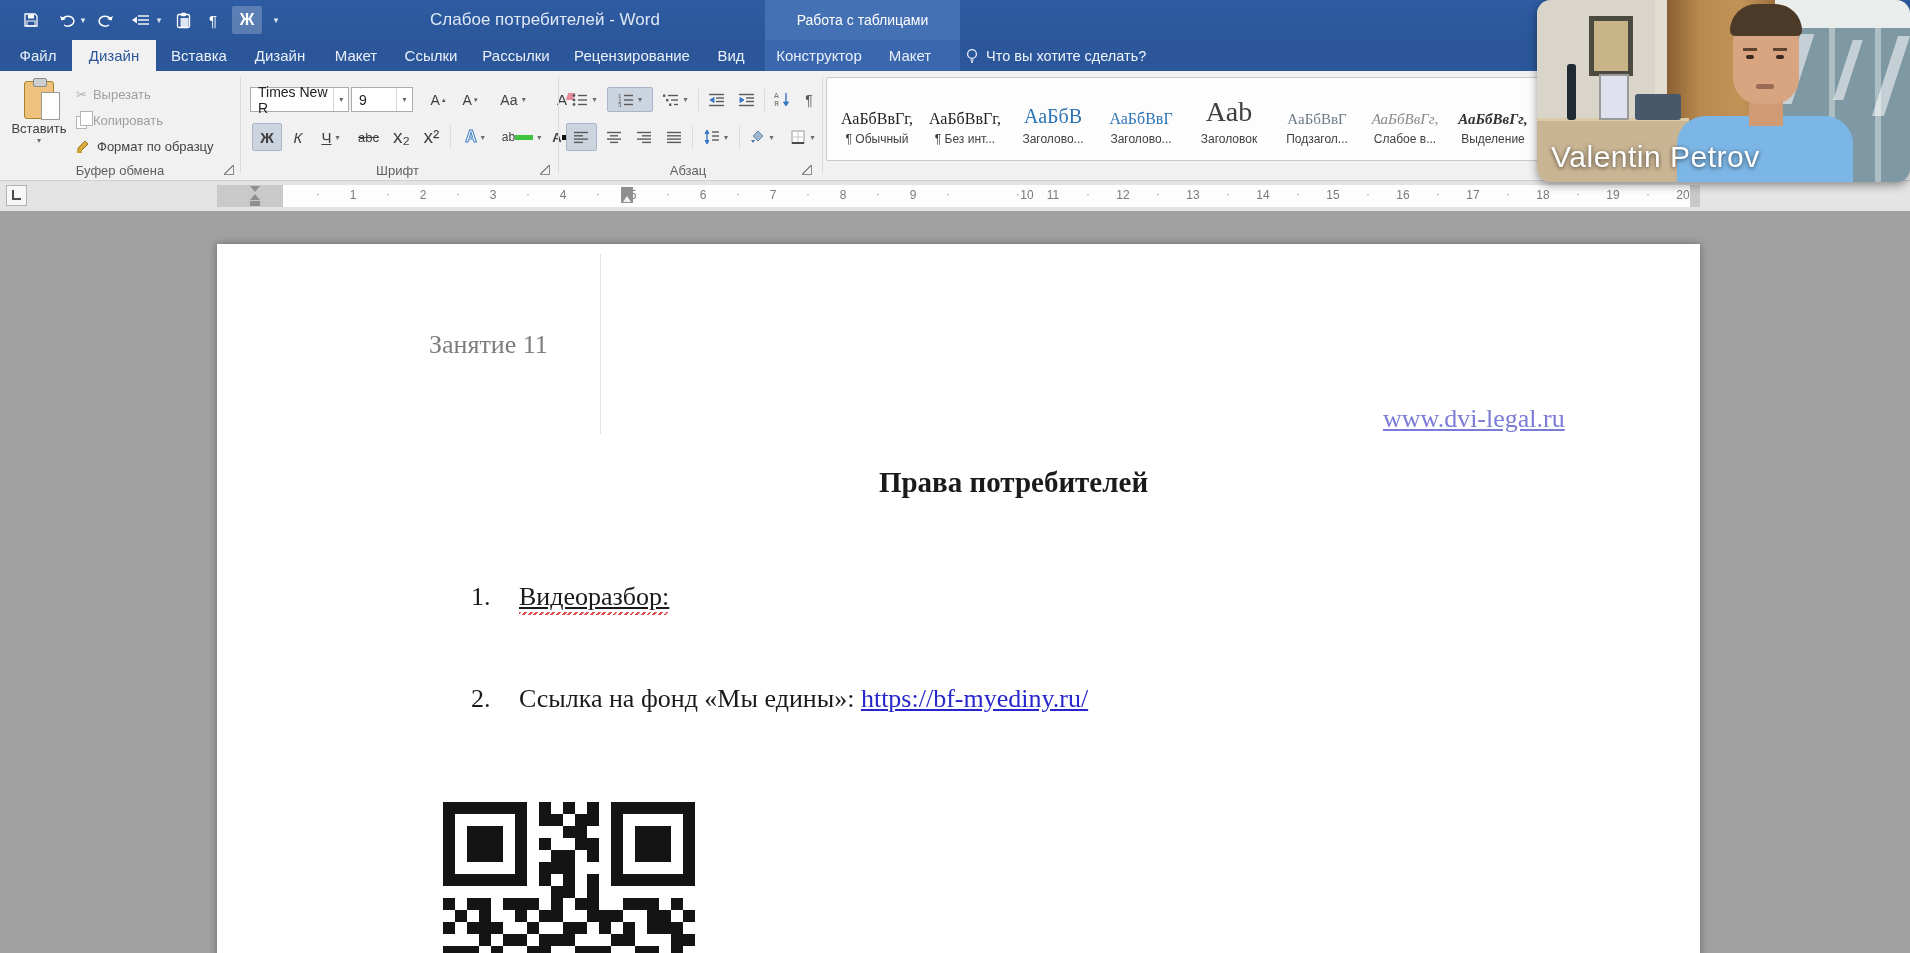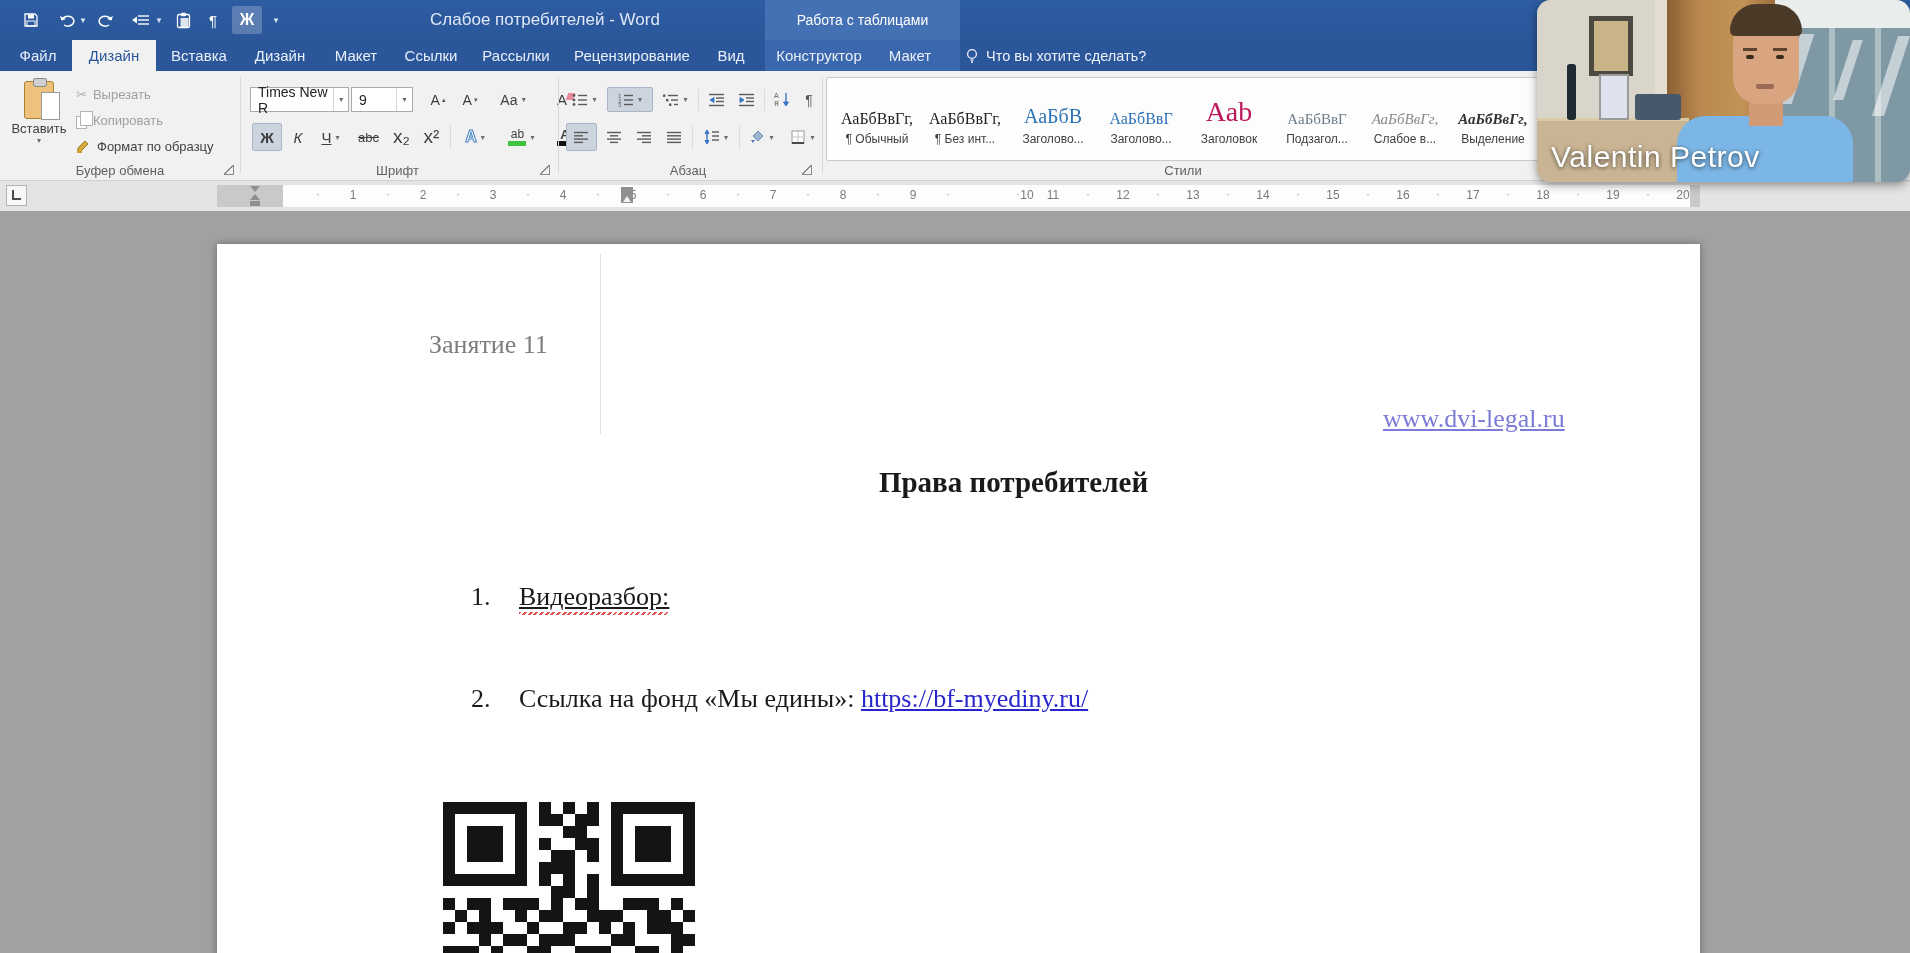--- a/index.html
+++ b/index.html
@@ -61,21 +61,21 @@
                     border:1px solid #b4b4b4; background:#fff; }
 
   
   .combo { position:absolute; top:16px; height:25px; background:#fff; border:1px solid #ababab;
            font-size:14px; color:#222; display:flex; align-items:center; padding-left:7px; }
   .combo .cbx { margin-left:auto; width:16px; height:100%; border-left:1px solid #d6d6d6;
                 display:flex; align-items:center; justify-content:center; font-size:8px; color:#666; }
   .ff-serifish { letter-spacing:0; }
   .fbtn { font-size:14px; }
   .eff-a { color:#fff; font-size:16px; font-weight:bold; -webkit-text-stroke:1px #4a86c8; text-shadow:0 0 1px #4a86c8; }
-  .hl-wrap,.fc-wrap { display:flex; flex-direction:column; align-items:center; line-height:11px;text-align:center; }
+  .hl-wrap,.fc-wrap { display:flex; align-items:center; line-height:11px;text-align:center; }
   .hl-bar { width:18px; height:5px; background:#3ec43e; margin-top:1px; }
   .fc-bar { width:16px; height:5px; background:#111; margin-top:1px; }
   .sub-sup { font-size:19px; }
   .u-btn { text-decoration:underline; }
   .st-btn { text-decoration:line-through; font-size:13px; }
   .clear-a { position:relative; font-size:15px; }
   .clear-a::after { content:""; position:absolute; right:-7px; top:2px; width:7px; height:7px;
                     background:#e88a9a; transform:skewX(-20deg); }
   .grow::after { content:"▴"; font-size:7px; vertical-align:top; color:#555; }
   .shrink::after { content:"▾"; font-size:7px; vertical-align:top; color:#555; }
@@ -89,21 +89,21 @@
   
   .gallery { position:absolute; left:826px; top:6px; width:716px; height:84px; background:#fdfdfd;
              border:1px solid #c9c9c9; border-radius:2px; }
   .sg-item { position:absolute; top:4px; width:84px; height:74px; text-align:center; border-radius:2px; }
   .sg-prev { height:46px; display:flex; align-items:flex-end; justify-content:center;
              font-family:"Liberation Serif","DejaVu Serif",serif; white-space:nowrap; overflow:hidden; }
   .sg-label { margin-top:4px; font-size:12px; color:#3f3f3f; white-space:nowrap; overflow:hidden; }
   .sp-normal { font-size:16px; color:#222; }
   .sp-h1 { font-size:20px; color:#2e74b5; }
   .sp-h2 { font-size:16px; color:#2e74b5; }
-  .sp-title { font-size:28px; color:#be185d; }
+  .sp-title { font-size:28px; color:#404040; }
   .sp-sub { font-size:15px; color:#6c7b8b; }
   .sp-subtle { font-size:15px; color:#8a8a8a; font-style:italic; }
   .sp-emph { font-size:15px; color:#333; font-style:italic; font-weight:bold; }
 
   
   .rulerrow { position:absolute; left:0; top:181px; width:1910px; height:30px; background:#e4e4e4; }
   .tabsel { position:absolute; left:6px; top:4px; width:21px; height:21px; background:#f7f7f7;
             border:1px solid #b2b2b2; }
   .tabsel i { position:absolute; left:5px; top:4px; width:9px; height:10px; display:block;
               border-left:2px solid #4a4a4a; border-bottom:2px solid #4a4a4a; }
@@ -475,21 +475,20 @@
         </div>
       <div class="sg-item" style="left:536px;">
           <div class="sg-prev sp-subtle">АаБбВвГг,</div>
           <div class="sg-label">Слабое в...</div>
         </div>
       <div class="sg-item" style="left:624px;">
           <div class="sg-prev sp-emph">АаБбВвГг,</div>
           <div class="sg-label">Выделение</div>
         </div>
     </div>
-    <span class="glabel" style="left:822px;width:722px;">Стили</span>
   </div>
 
   <div class="rulerrow">
     <div class="tabsel">
         <i></i>
       </div>
     <div class="rstrip">
       <div class="rwhite"></div>
       <div style="position:absolute;left:0;top:0;width:100%;height:100%;">
           <span class="rnum" style="left: 136px;">1</span>

